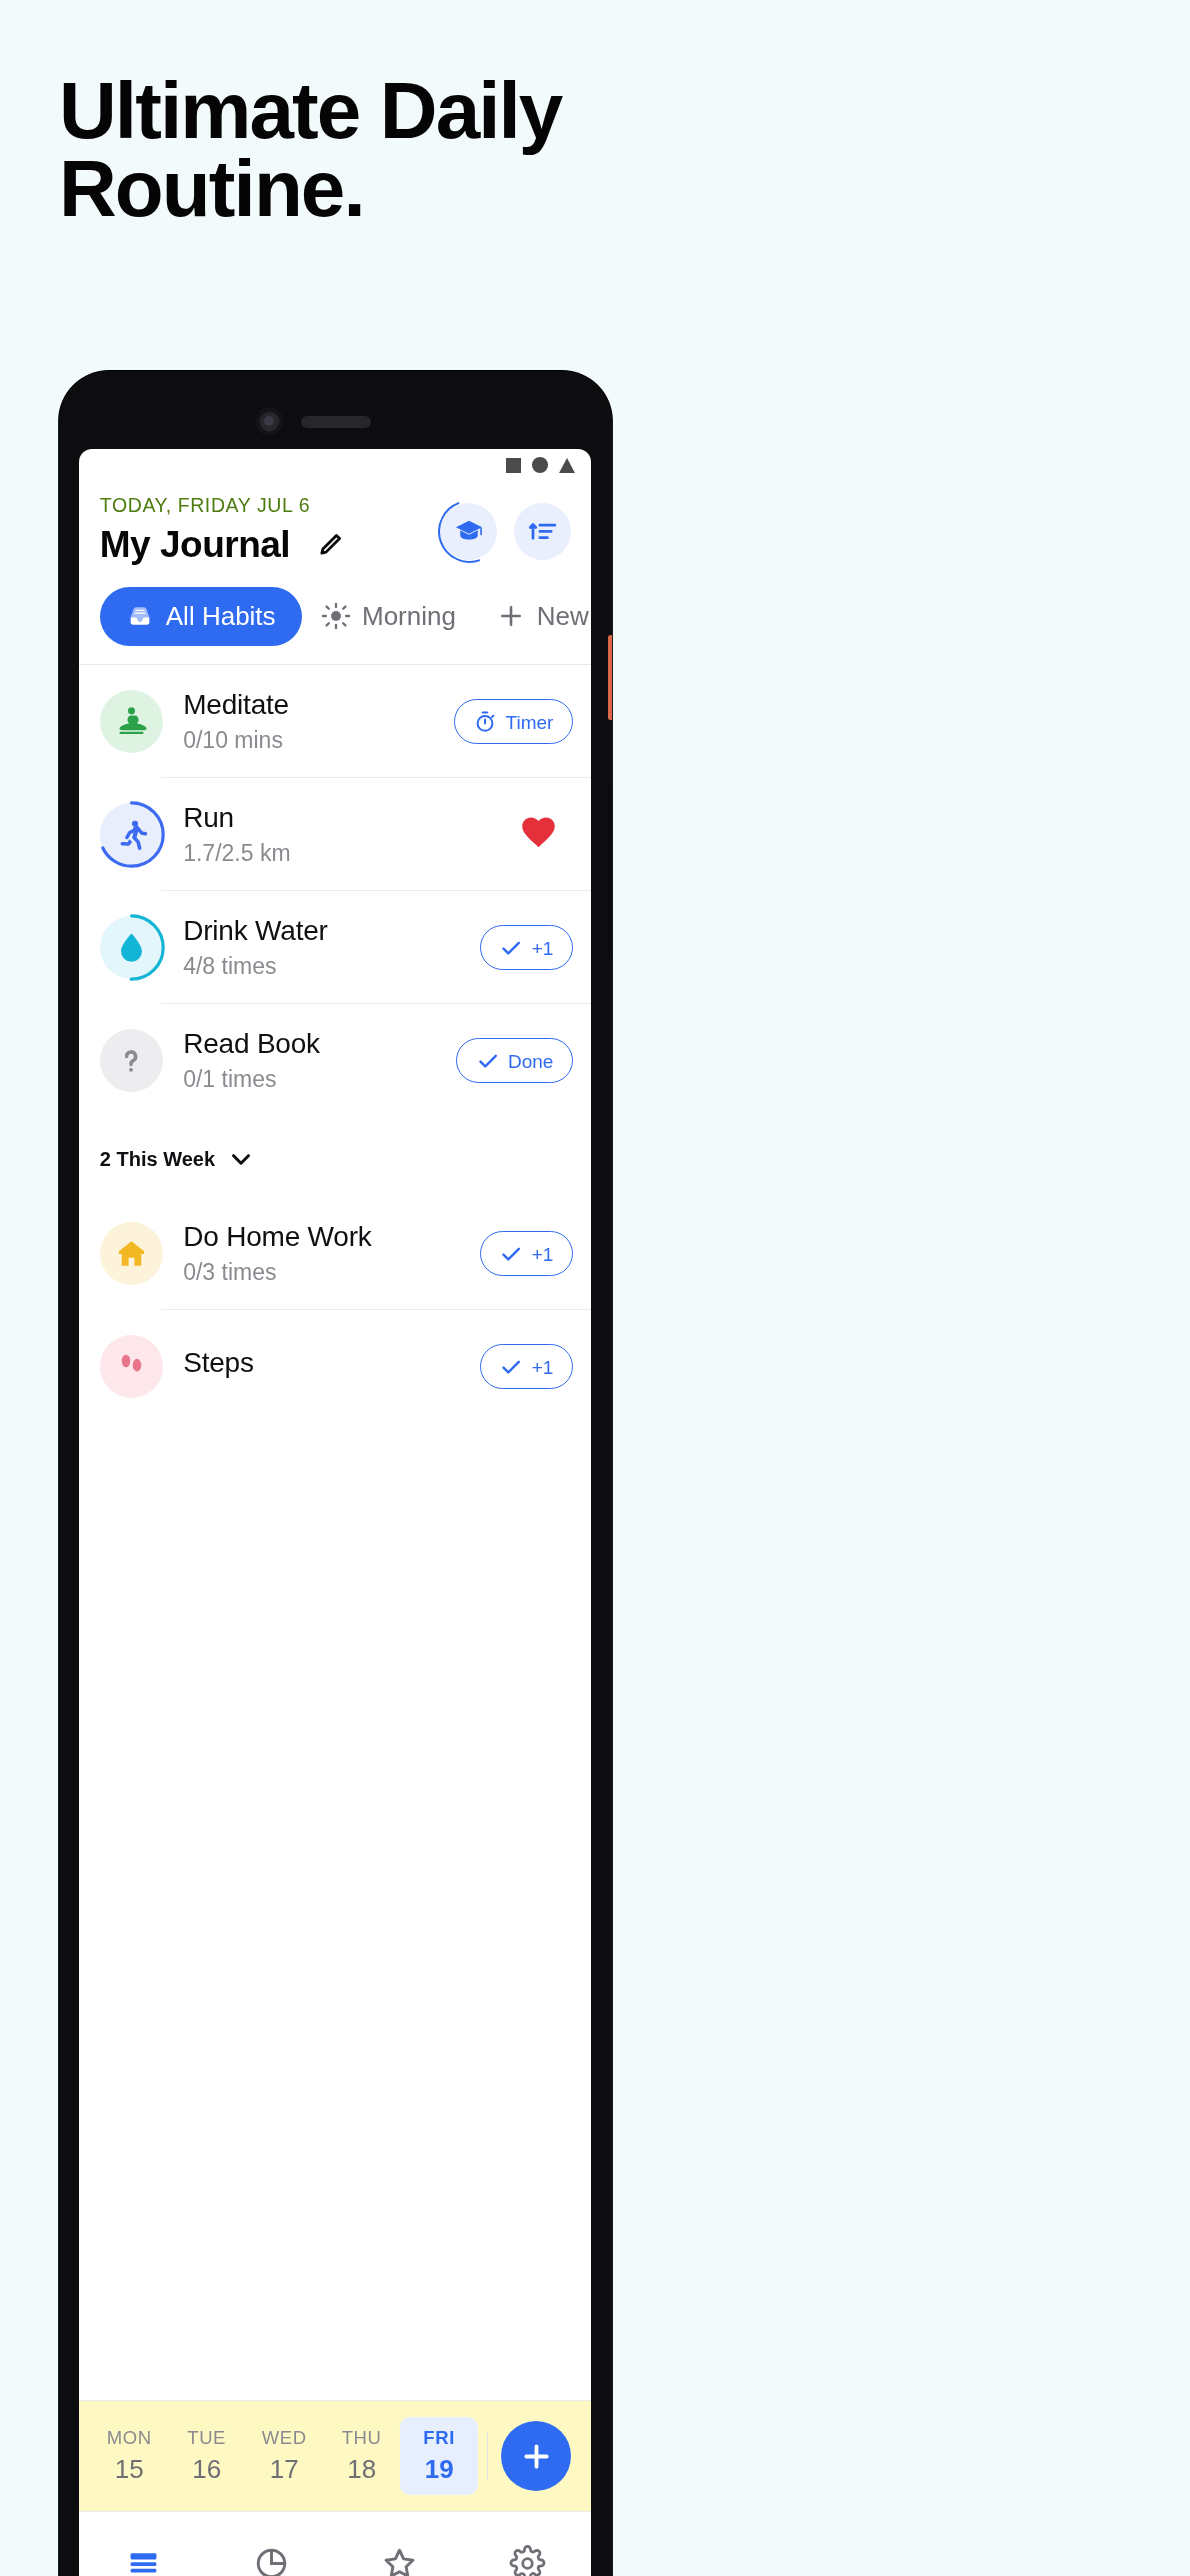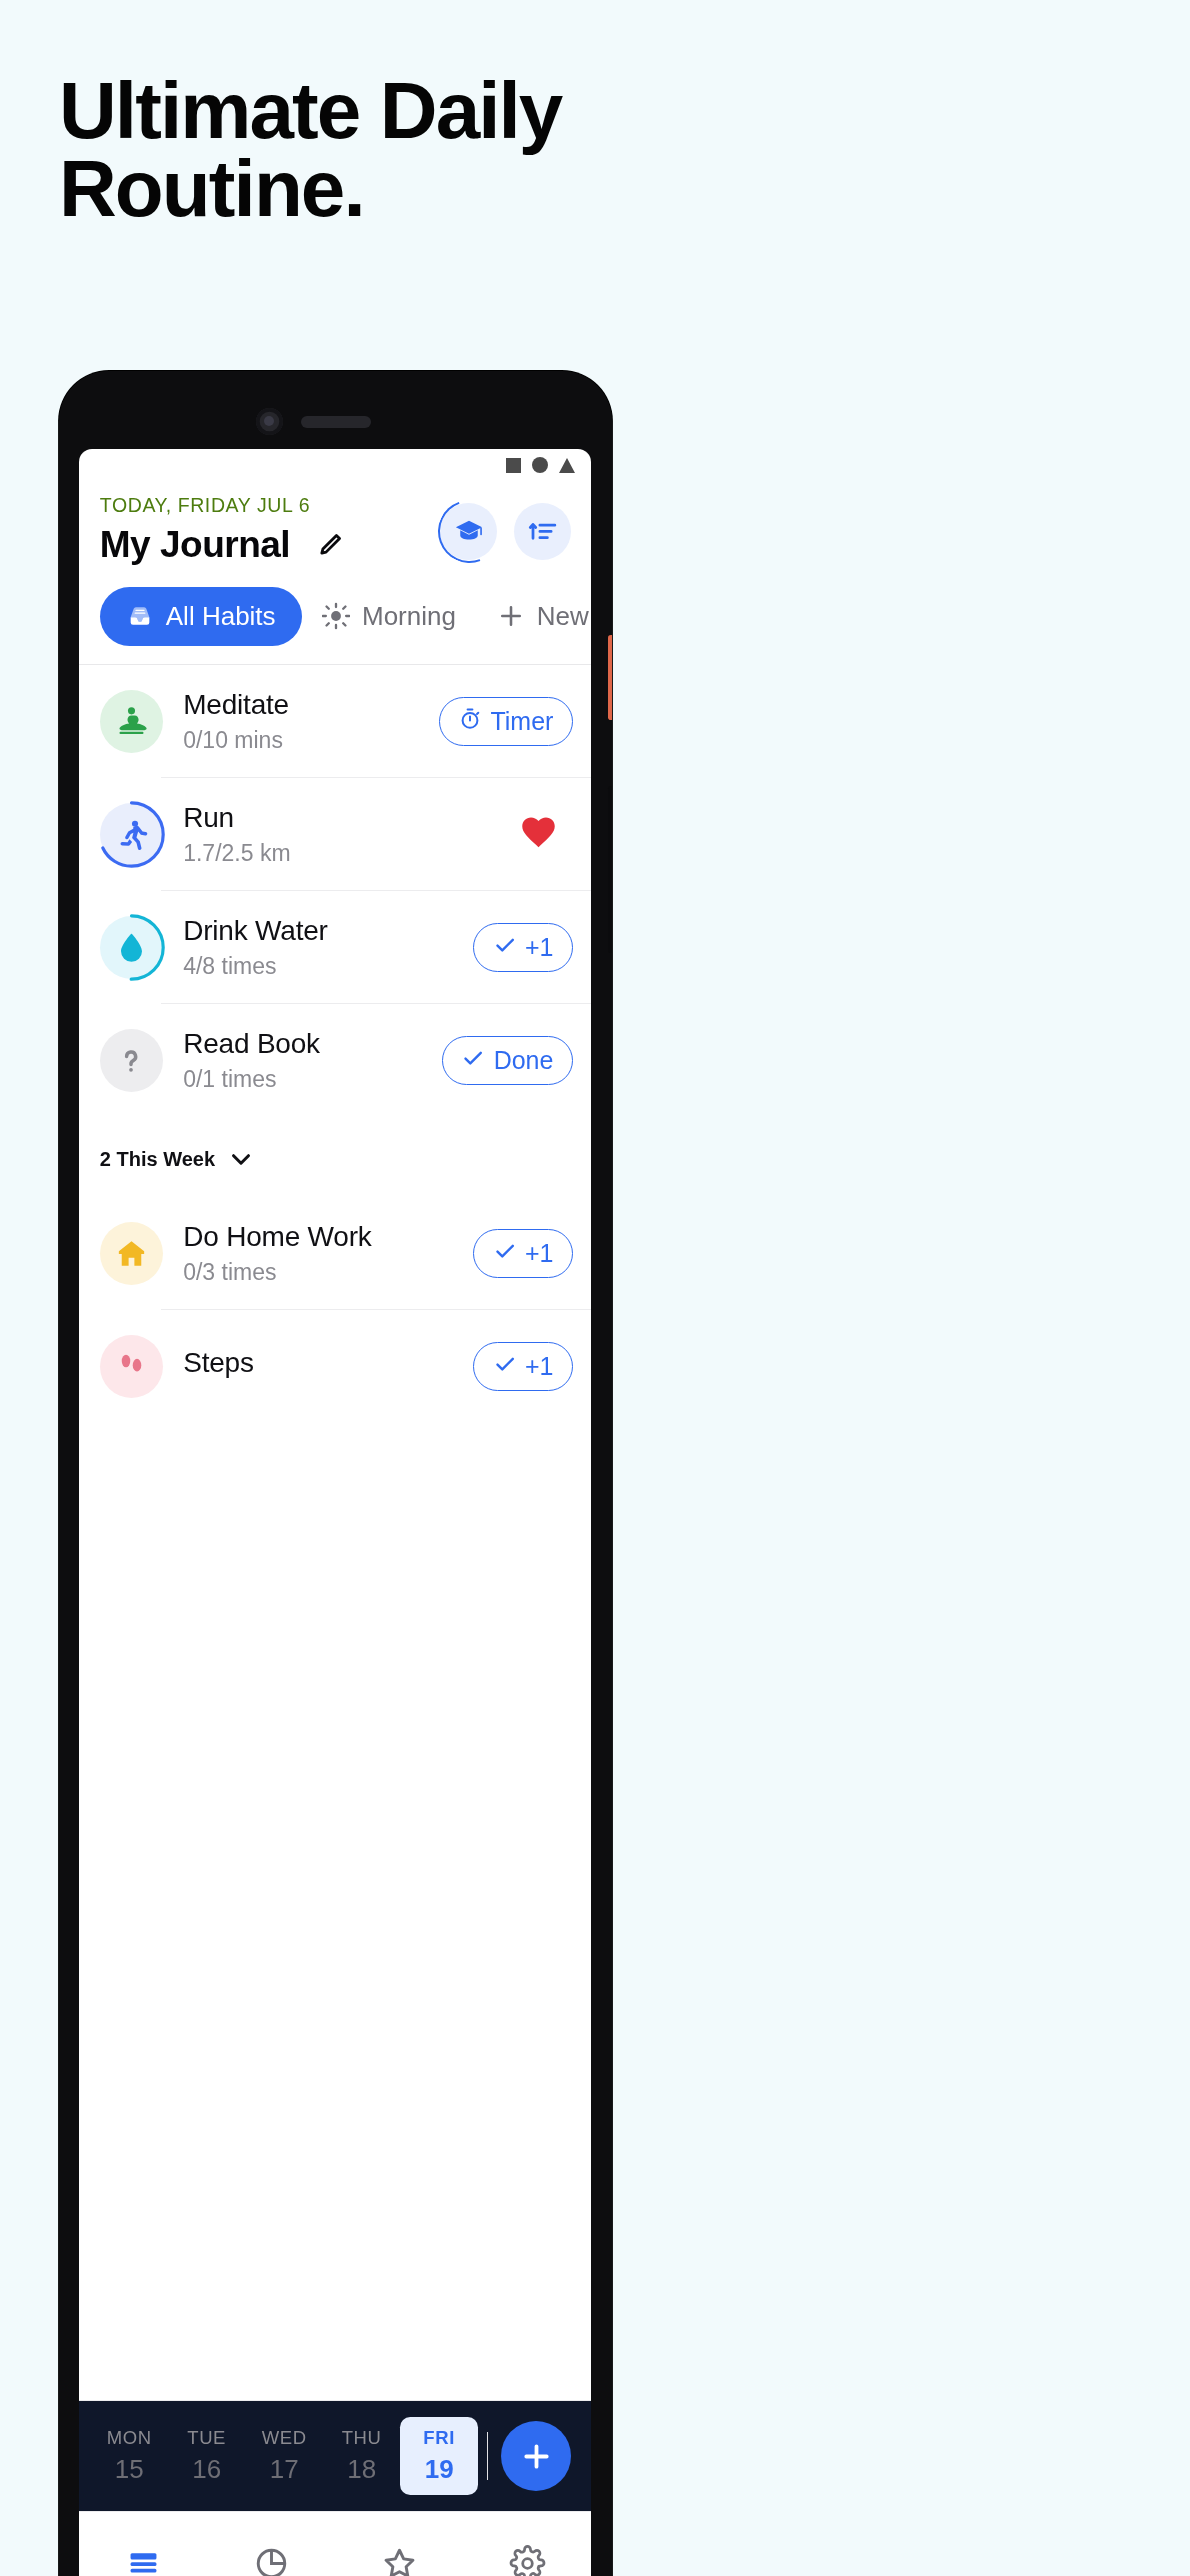--- a/index.html
+++ b/index.html
@@ -150,38 +150,38 @@
     position:absolute;left:-2.8px;top:-2.8px;width:69px;height:69px;
   }
   .h-text{ margin-left:20.4px; flex:1; }
   .h-name{ font-size:28px; color:#101014; font-weight:500; letter-spacing:-0.2px;}
   .h-sub{ font-size:23px;color:#8A8A90;margin-top:6.5px;}
   .h-act{ flex:none; }
 
   .pillbtn{
     border:1.9px solid #2F6BF0; color:#2F6BF0;
     border-radius:28px; padding:9.3px 18.5px;
-    font-size:25px; display:flex;align-items:flex-start;gap:8.3px;
+    font-size:19px; display:flex;align-items:flex-end;gap:8.3px;
     background:#fff; font-weight:500;
   }
   .pillbtn svg{display:block;}
 
   .heart{ margin-right:15px; }
 
   
   .sect{
     display:flex;align-items:center;gap:12px;
     padding:28px 20.4px 24px 20.4px;
     font-size:20px;font-weight:bold;color:#101014;
   }
 
   
   .calwrap{
     position:absolute;left:0;right:0;bottom:104px;
-    background:#0f172a; border-top:0.9px solid #ECECEE;
+    background:#fef9c3; border-top:0.9px solid #ECECEE;
     height:111px; display:flex;align-items:center;padding:16px 11px;
   }
   .days{ display:flex; flex:1; }
   .day{
     flex:1;text-align:center;padding:10.2px 0;border-radius:10.2px;
   }
   .day .dw{ font-size:18.5px;color:#8A8A90;letter-spacing:0.6px;}
   .day .dn{ font-size:26px;color:#6E6E75;margin-top:5.6px;}
   .day.sel{ background:#E7EFFE; }
   .day.sel .dw{ color:#2F6BF0; font-weight:bold;}

